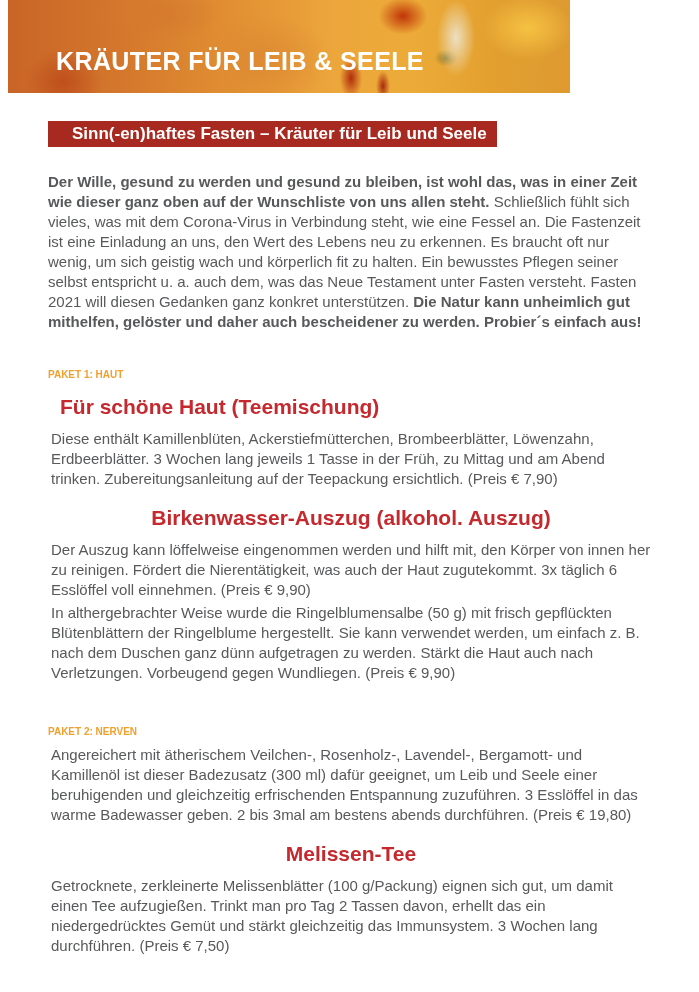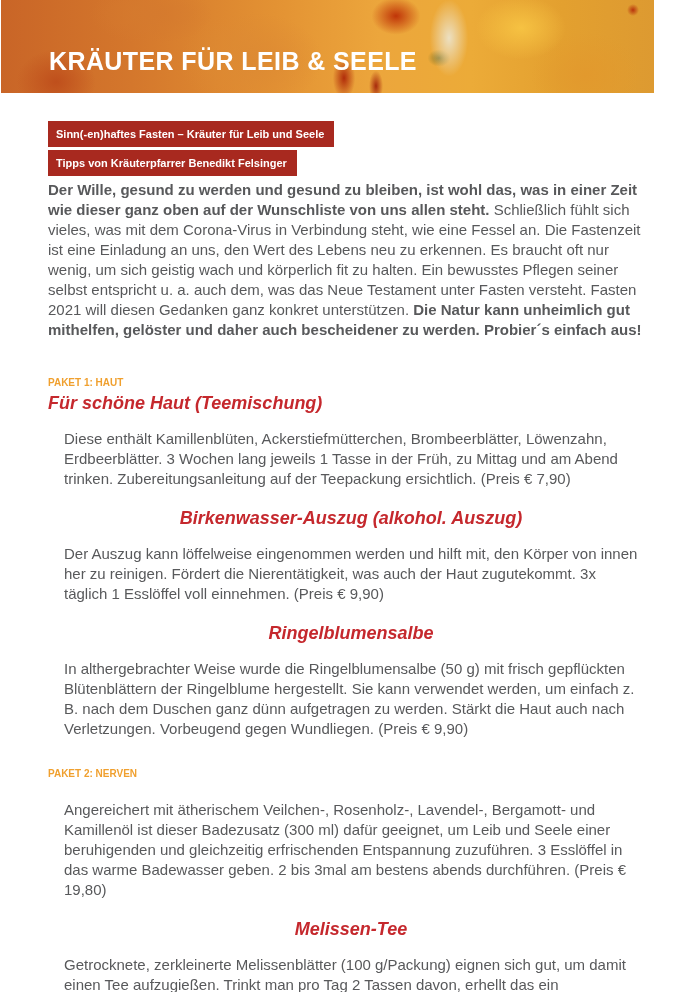--- a/index.html
+++ b/index.html
@@ -3,21 +3,21 @@
 <meta charset="utf-8">
 <style>
   html, body { margin:0; padding:0; background:#ffffff; }
   .page {
     position:relative; width:699px; height:992px; background:#ffffff;
     font-family:"Liberation Sans", sans-serif; overflow:hidden;
     color:var(--body-gray, #58595b);
   }
   
   .hero {
-    position:absolute; top:0; left:1px; width:653px; height:93px;
+    position:absolute; top:0; left:8px; width:562px; height:93px;
     background:
       radial-gradient(ellipse 34px 26px at 395px 16px, #c03508 0%, rgba(192,53,8,0) 72%),
       radial-gradient(ellipse 16px 30px at 343px 78px, #b12d0a 0%, rgba(177,45,10,0) 70%),
       radial-gradient(ellipse 10px 22px at 375px 86px, #a72a0c 0%, rgba(167,42,12,0) 70%),
       radial-gradient(ellipse 26px 52px at 448px 38px, #ece0c2 0%, rgba(236,224,194,0) 74%),
       radial-gradient(ellipse 16px 12px at 438px 58px, #8d7b2b 0%, rgba(141,123,43,0) 72%),
       radial-gradient(ellipse 8px 8px at 632px 10px, #b8330c 0%, rgba(184,51,12,0) 75%),
       radial-gradient(ellipse 60px 42px at 520px 28px, #f6c242 0%, rgba(246,194,66,0) 75%),
       radial-gradient(ellipse 70px 55px at 585px 75px, #e2992d 0%, rgba(226,153,45,0) 78%),
       radial-gradient(ellipse 55px 45px at 55px 82px, #bf4f1c 0%, rgba(191,79,28,0) 72%),
@@ -30,66 +30,64 @@
     color:#ffffff; font-size:25px; line-height:28px; font-weight:bold;
     letter-spacing:0.4px; white-space:nowrap;
   }
   
   .content {
     position:absolute; top:121px; left:48px; width:606px;
     font-size:15px; line-height:20px;
   }
   .ribbon {
     display:table; background:var(--banner-red, #a8291f); color:#ffffff;
-    font-weight:bold; font-size:11px; line-height:26px;
-    padding:0 10px 0 8px; margin:0 0 3px 0; white-space:nowrap;
+    font-weight:bold; font-size:17px; line-height:26px;
+    padding:0 10px 0 24px; margin:0 0 3px 0; white-space:nowrap;
   }
-  .intro { margin:4px 0 0 0; }
+  .intro { margin:25px 0 0 0; }
   .intro strong { color:var(--body-gray, #58595b); }
   .pkg-title {
     color:var(--package-orange, #f0a02f); font-weight:bold;
     font-size:10px; margin:33px 0 0 0;
   }
-  .pkg-title.second { margin-top:25px; }
+  .pkg-title.second { margin-top:39px; }
   .item-heading {
     color:var(--heading-red, #c5282d); font-weight:bold;
-    font-size:18px; margin:0;font-style:italic;
+    font-size:21px; margin:12px;
   }
   .item-heading.gap { margin-top:19px;text-align:center; }
-  .item-text { margin:16px; }
+  .item-text { margin:3px; }
   .total { font-weight:bold; margin:16px 0 0 0; }
 </style>
 </head>
 <body>
 
 <div class="page">
 
   <header class="hero">
     <h1>KRÄUTER FÜR LEIB &amp; SEELE</h1>
   </header>
 
   <main class="content">
 
     <div>
       <span class="ribbon">Sinn(-en)haftes Fasten – Kräuter für Leib und Seele</span>
-      <span class="ribbon">Tipps von Kräuterpfarrer Benedikt Felsinger</span>
     </div>
 
     <p class="intro"><strong>Der Wille, gesund zu werden und gesund zu bleiben, ist wohl das, was in einer Zeit wie dieser ganz oben auf der Wunschliste von uns allen steht.</strong> <span>Schließlich fühlt sich vieles, was mit dem Corona-Virus in Verbindung steht, wie eine Fessel an. Die Fastenzeit ist eine Einladung an uns, den Wert des Lebens neu zu erkennen. Es braucht oft nur wenig, um sich geistig wach und körperlich fit zu halten. Ein bewusstes Pflegen seiner selbst entspricht u. a. auch dem, was das Neue Testament unter Fasten versteht. Fasten 2021 will diesen Gedanken ganz konkret unterstützen.</span> <strong>Die Natur kann unheimlich gut mithelfen, gelöster und daher auch bescheidener zu werden. Probier´s einfach aus!</strong></p>
 
     <section>
       <p class="pkg-title">PAKET 1: HAUT</p>
 
       <p class="item-heading">Für schöne Haut (Teemischung)</p>
       <p class="item-text">Diese enthält Kamillenblüten, Ackerstiefmütterchen, Brombeerblätter, Löwenzahn, Erdbeerblätter. 3 Wochen lang jeweils 1 Tasse in der Früh, zu Mittag und am Abend trinken. Zubereitungsanleitung auf der Teepackung ersichtlich. (Preis € 7,90)</p>
 
       <p class="item-heading gap">Birkenwasser-Auszug (alkohol. Auszug)</p>
-      <p class="item-text">Der Auszug kann löffelweise eingenommen werden und hilft mit, den Körper von innen her zu reinigen. Fördert die Nierentätigkeit, was auch der Haut zugutekommt. 3x täglich 1 Esslöffel voll einnehmen. (Preis € 9,90)</p>
+      <p class="item-text">Der Auszug kann löffelweise eingenommen werden und hilft mit, den Körper von innen her zu reinigen. Fördert die Nierentätigkeit, was auch der Haut zugutekommt. 3x täglich 6 Esslöffel voll einnehmen. (Preis € 9,90)</p>
 
-      <p class="item-heading gap">Ringelblumensalbe</p>
       <p class="item-text">In althergebrachter Weise wurde die Ringelblumensalbe (50 g) mit frisch gepflückten Blütenblättern der Ringelblume hergestellt. Sie kann verwendet werden, um einfach z. B. nach dem Duschen ganz dünn aufgetragen zu werden. Stärkt die Haut auch nach Verletzungen. Vorbeugend gegen Wundliegen. (Preis € 9,90)</p>
 
     </section>
 
     <section>
       <p class="pkg-title second">PAKET 2: NERVEN</p>
 
       <p class="item-text">Angereichert mit ätherischem Veilchen-, Rosenholz-, Lavendel-, Bergamott- und Kamillenöl ist dieser Badezusatz (300 ml) dafür geeignet, um Leib und Seele einer beruhigenden und gleichzeitig erfrischenden Entspannung zuzuführen. 3 Esslöffel in das warme Badewasser geben. 2 bis 3mal am bestens abends durchführen. (Preis € 19,80)</p>
 
       <p class="item-heading gap">Melissen-Tee</p>

